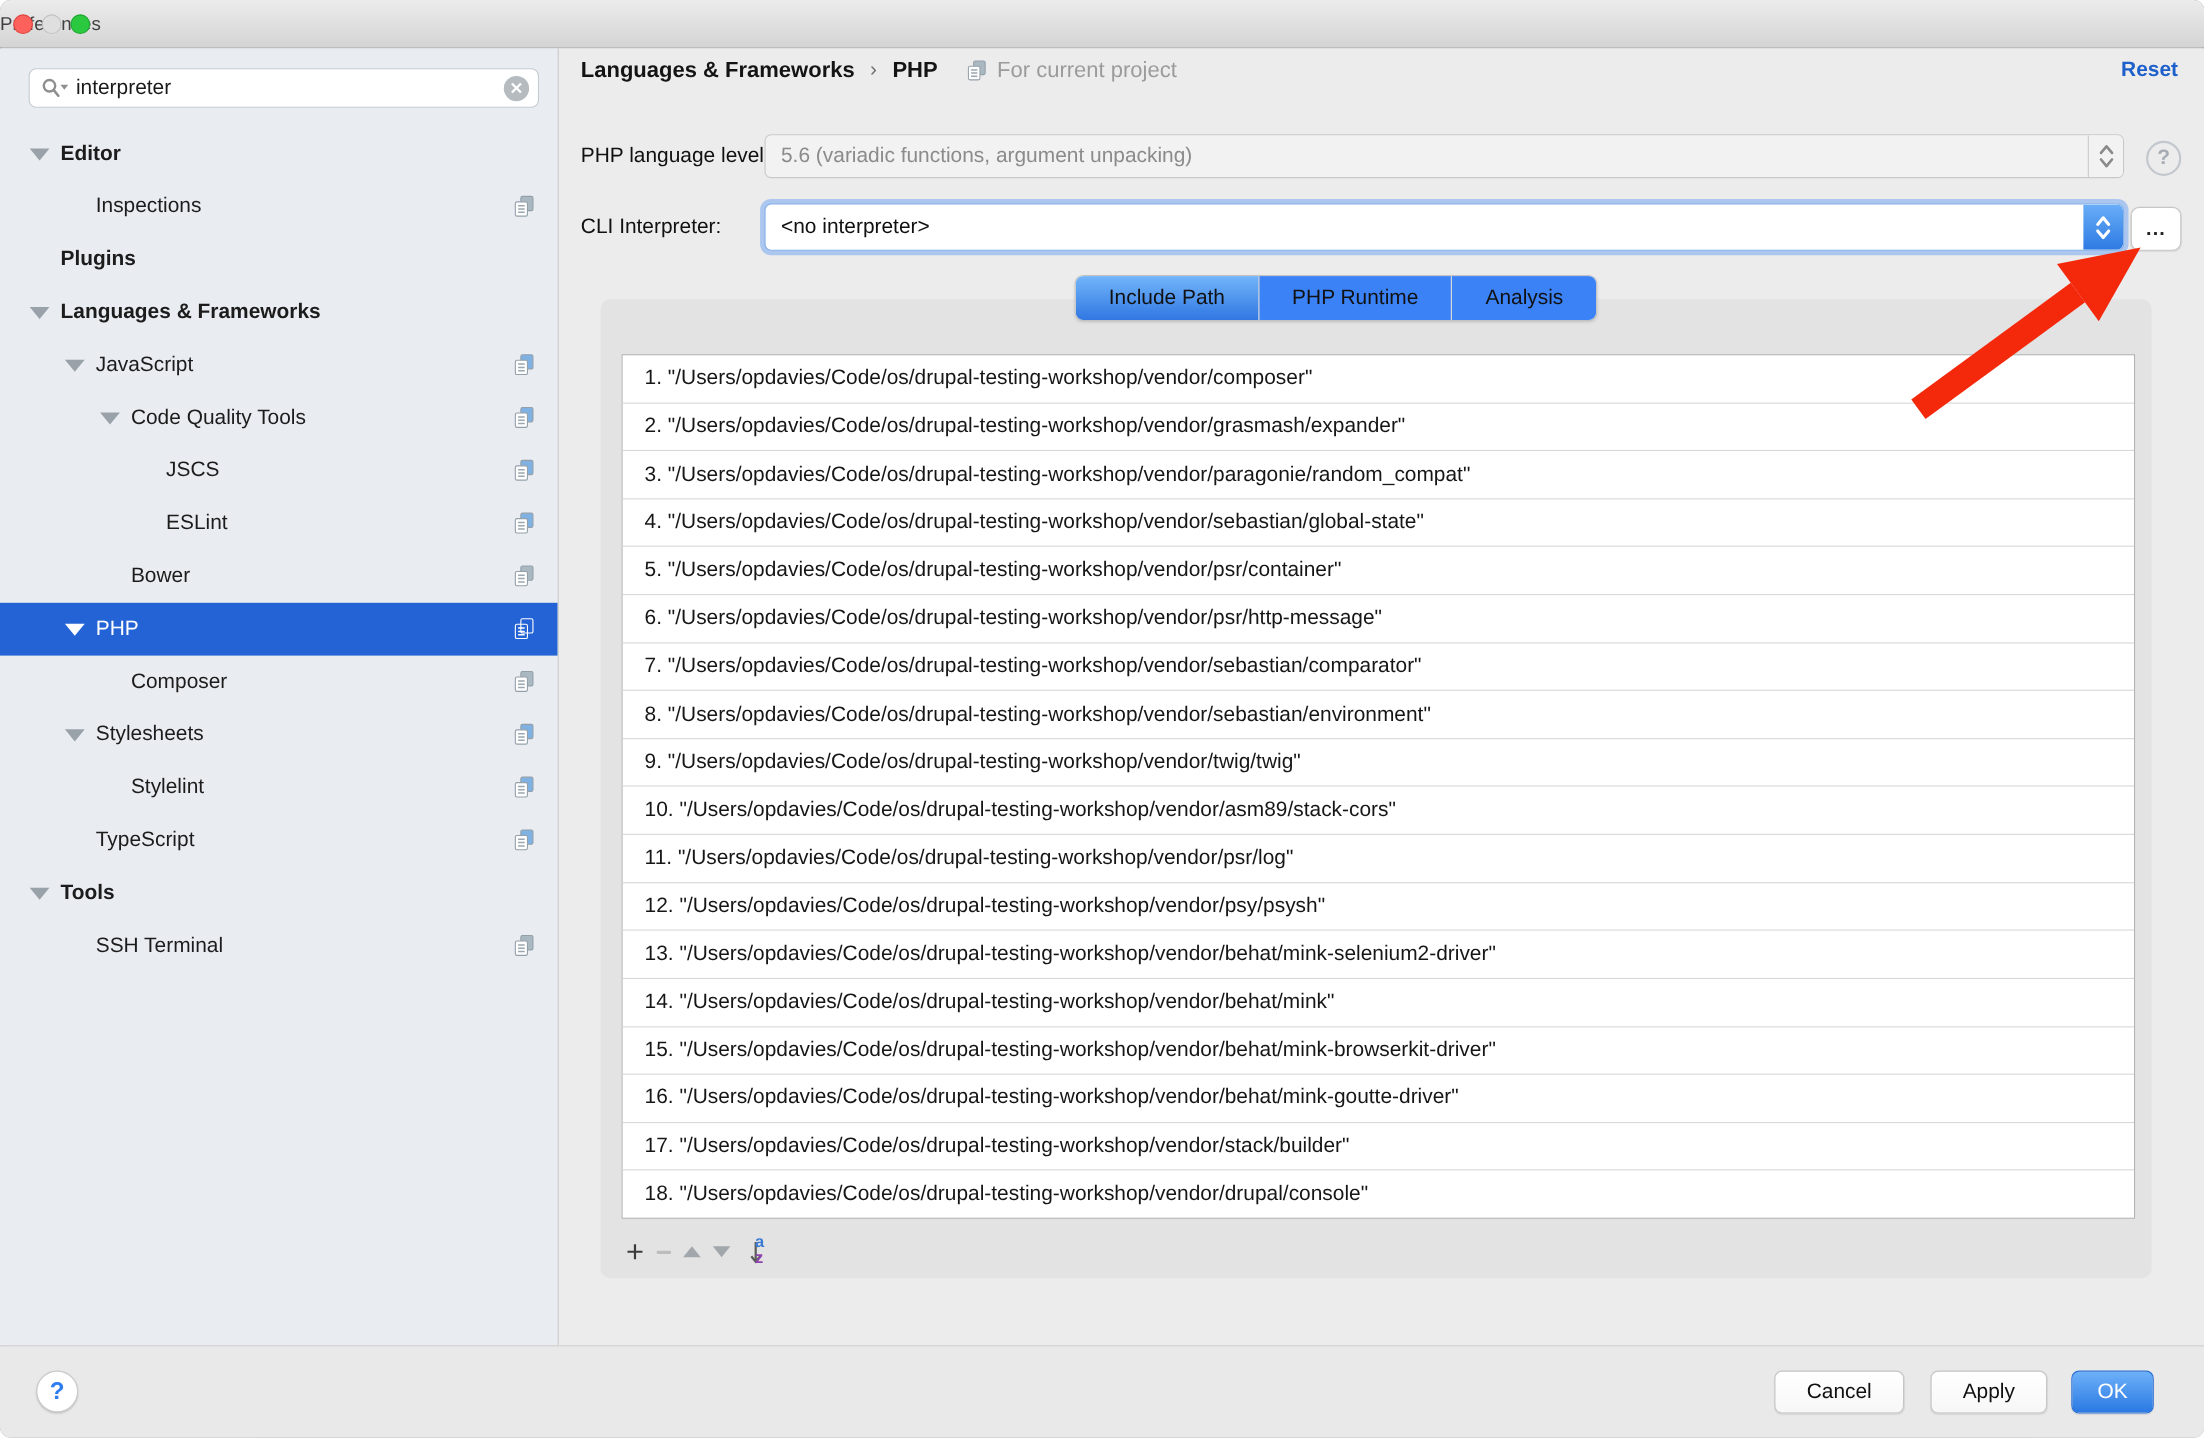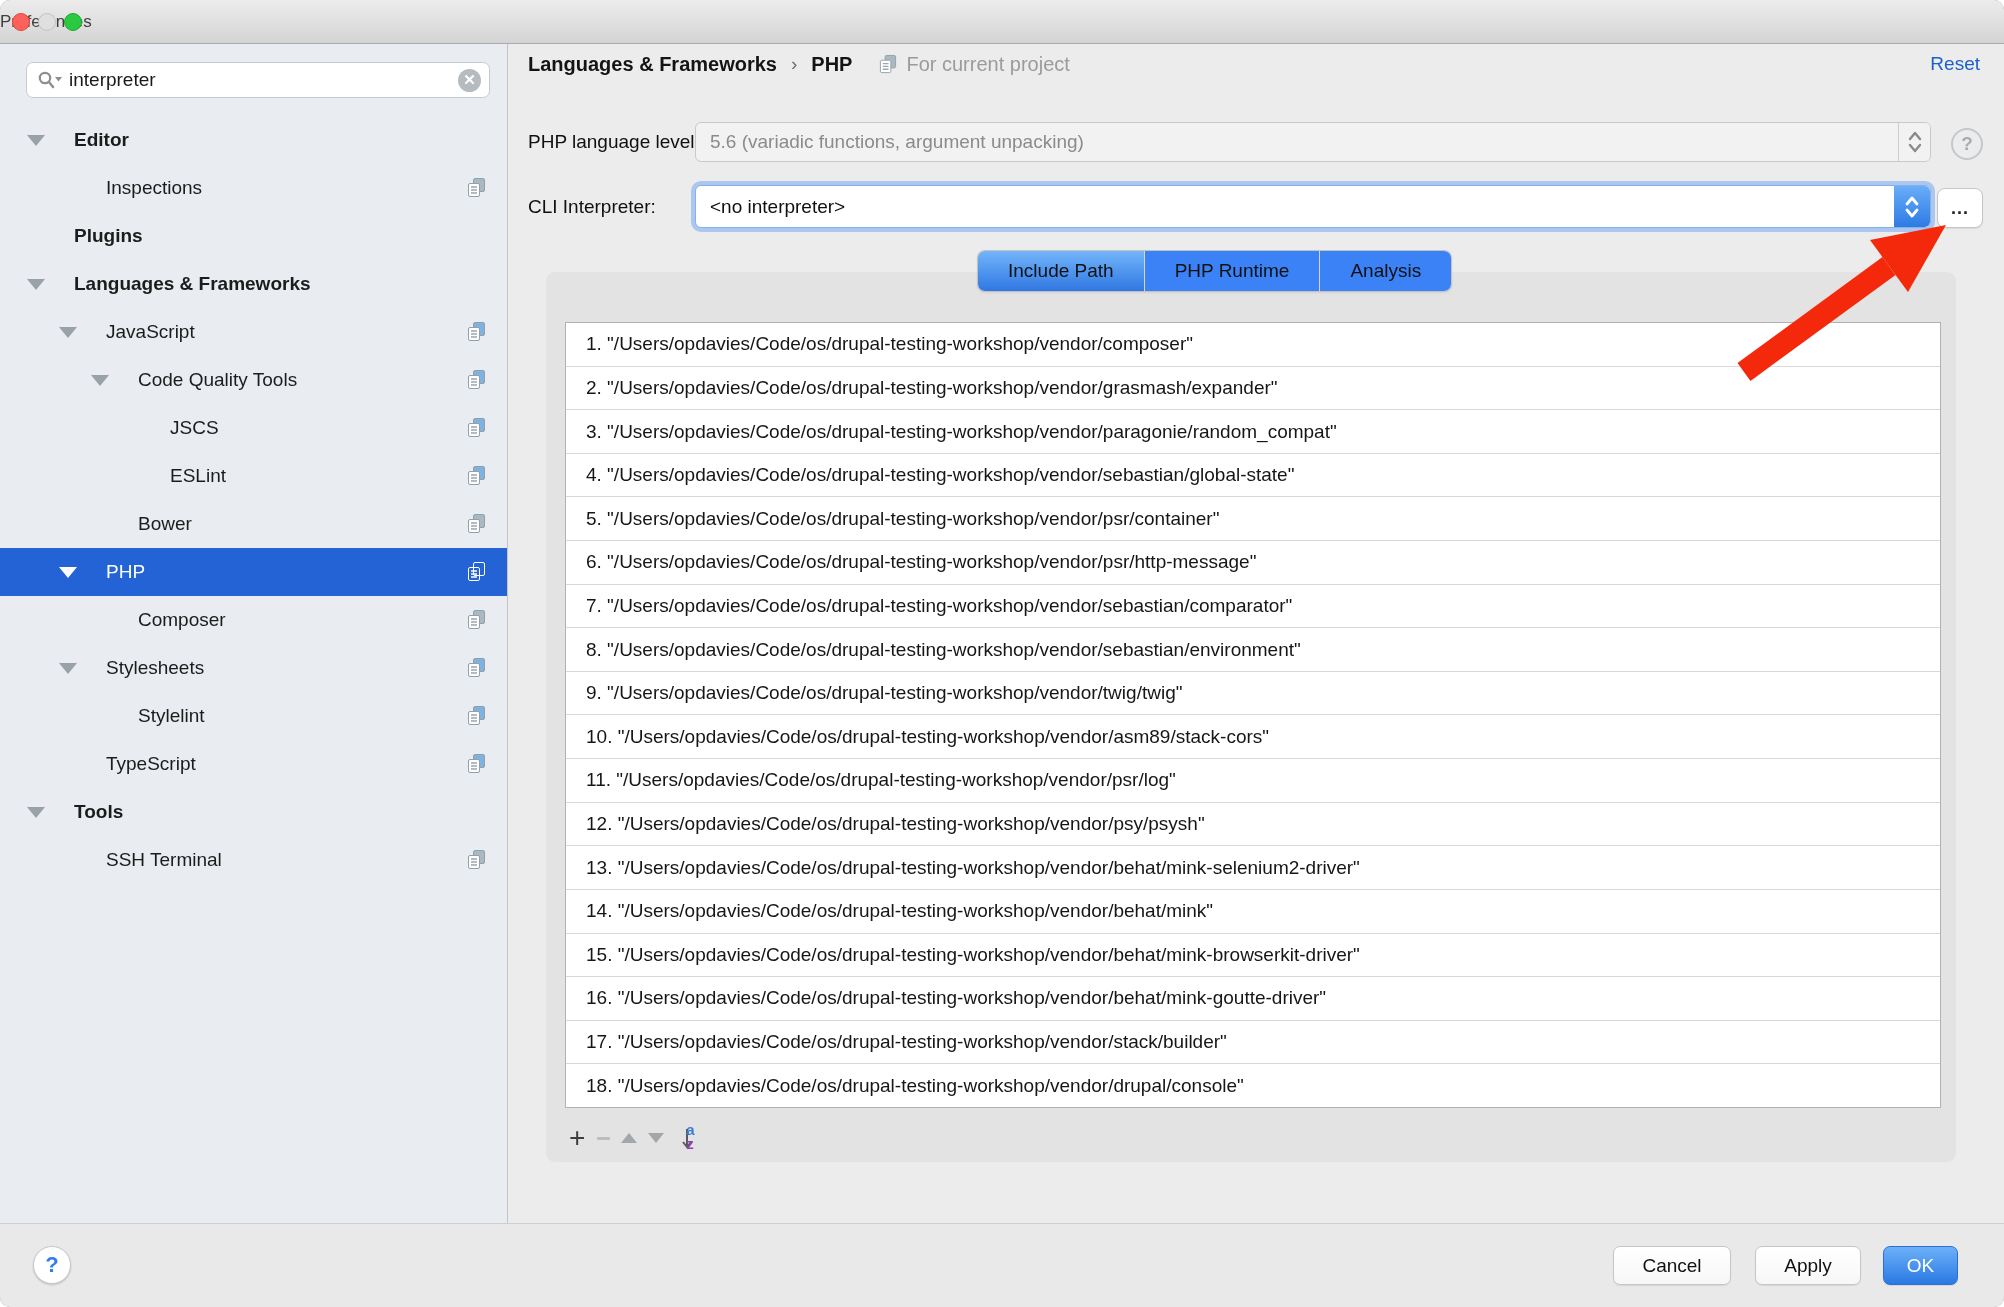--- a/index.html
+++ b/index.html
@@ -29,33 +29,33 @@
   .mag { display:flex; align-items:center; }
   .clearbtn { width:23px; height:23px; border-radius:50%; background:#b6bbc0; color:#fff; font-size:15px;
               font-weight:700; display:flex; align-items:center; justify-content:center; }
   .tree { position:absolute; left:0; top:72px; right:0; }
   .trow { display:flex; align-items:center; height:48px; position:relative; font-size:19px; color:#1c1c1c; }
   .trow.sel { background:#2463d5; color:#fff; }
   .arrow { width:20px; height:48px; display:inline-flex; align-items:center; justify-content:center; flex:none; }
   .arrow.exp::before { content:''; border-left:9px solid transparent; border-right:9px solid transparent;
                        border-top:11px solid #99a1a9; }
   .sel .arrow.exp::before { border-top-color:#fff; }
-  .tlabel { margin-left:28px; white-space:nowrap; }
+  .tlabel { margin-left:9px; white-space:nowrap; }
   .tlabel.b { font-weight:700; }
   .trow .cico { position:absolute; right:20px; top:13px; }
 
   
   .main { position:absolute; left:508px; top:44px; right:0; bottom:84px; background:#ececec; }
   .crumbs { position:absolute; left:20px; top:0; height:40px; display:flex; align-items:center; font-size:20px; color:#141414; }
   .crumb-b { font-weight:700; }
   .crumb-sep { margin:0 14px; color:#6d6d6d; font-size:19px; }
   .scope { display:flex; align-items:center; margin-left:26px; color:#9b9b9b; font-weight:400; }
   .scope .cico { margin-right:8px; }
   .reset { position:absolute; right:24px; top:0; height:40px; display:flex; align-items:center;
-           color:#1d60cb; font-size:19px; font-weight:400; cursor:pointer; }
+           color:#1d60cb; font-size:19px; font-weight:700; cursor:pointer; }
 
   .fieldlabel { position:absolute; left:20px; height:40px; display:flex; align-items:center; font-size:19px; color:#101010; }
   .combo { position:absolute; left:187px; width:1236px; border:1px solid #c9c9c9; border-radius:6px;
            display:flex; align-items:center; font-size:19px; overflow:hidden; }
   .combo .val { padding-left:14px; flex:1; white-space:nowrap; overflow:hidden; }
   .combo.disabled { top:78px; height:40px; background:#f2f2f2; color:#8b8b8b; }
   .combo.focused { top:141px; height:43px; background:#fff; color:#101010; border-color:#85b0e9;
                    box-shadow:0 0 0 4px rgba(130,175,240,.62); }
   .stepper-gray { width:32px; align-self:stretch; border-left:1px solid #cdcdcd; display:flex;
                   align-items:center; justify-content:center; background:#f2f2f2; }

